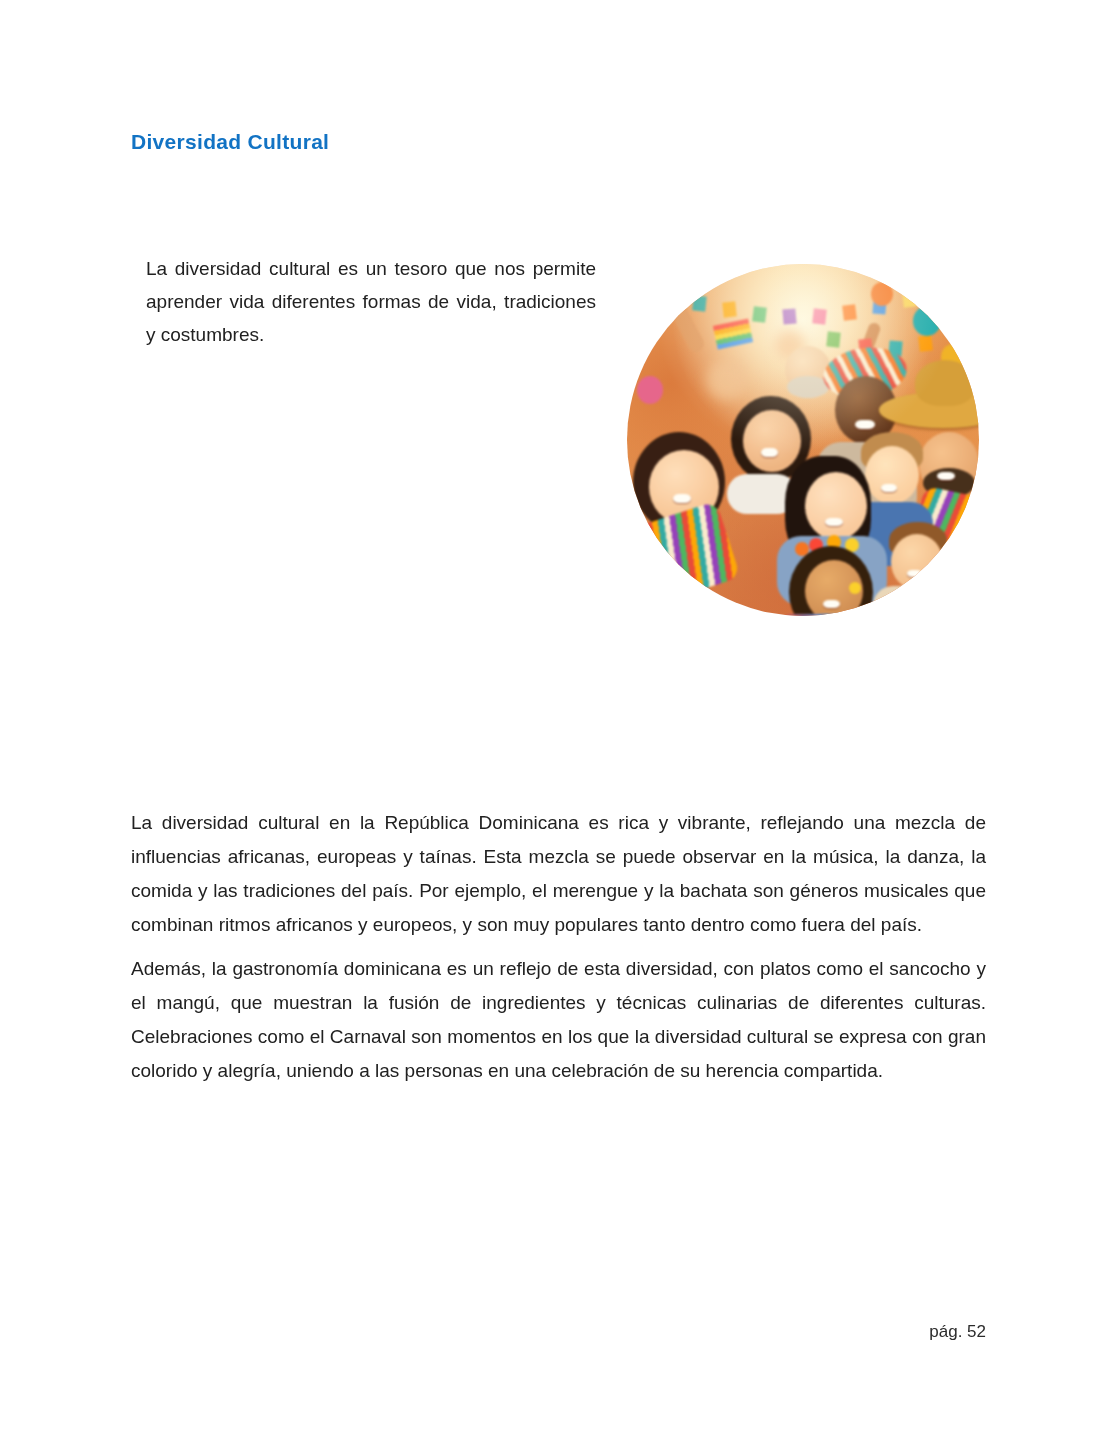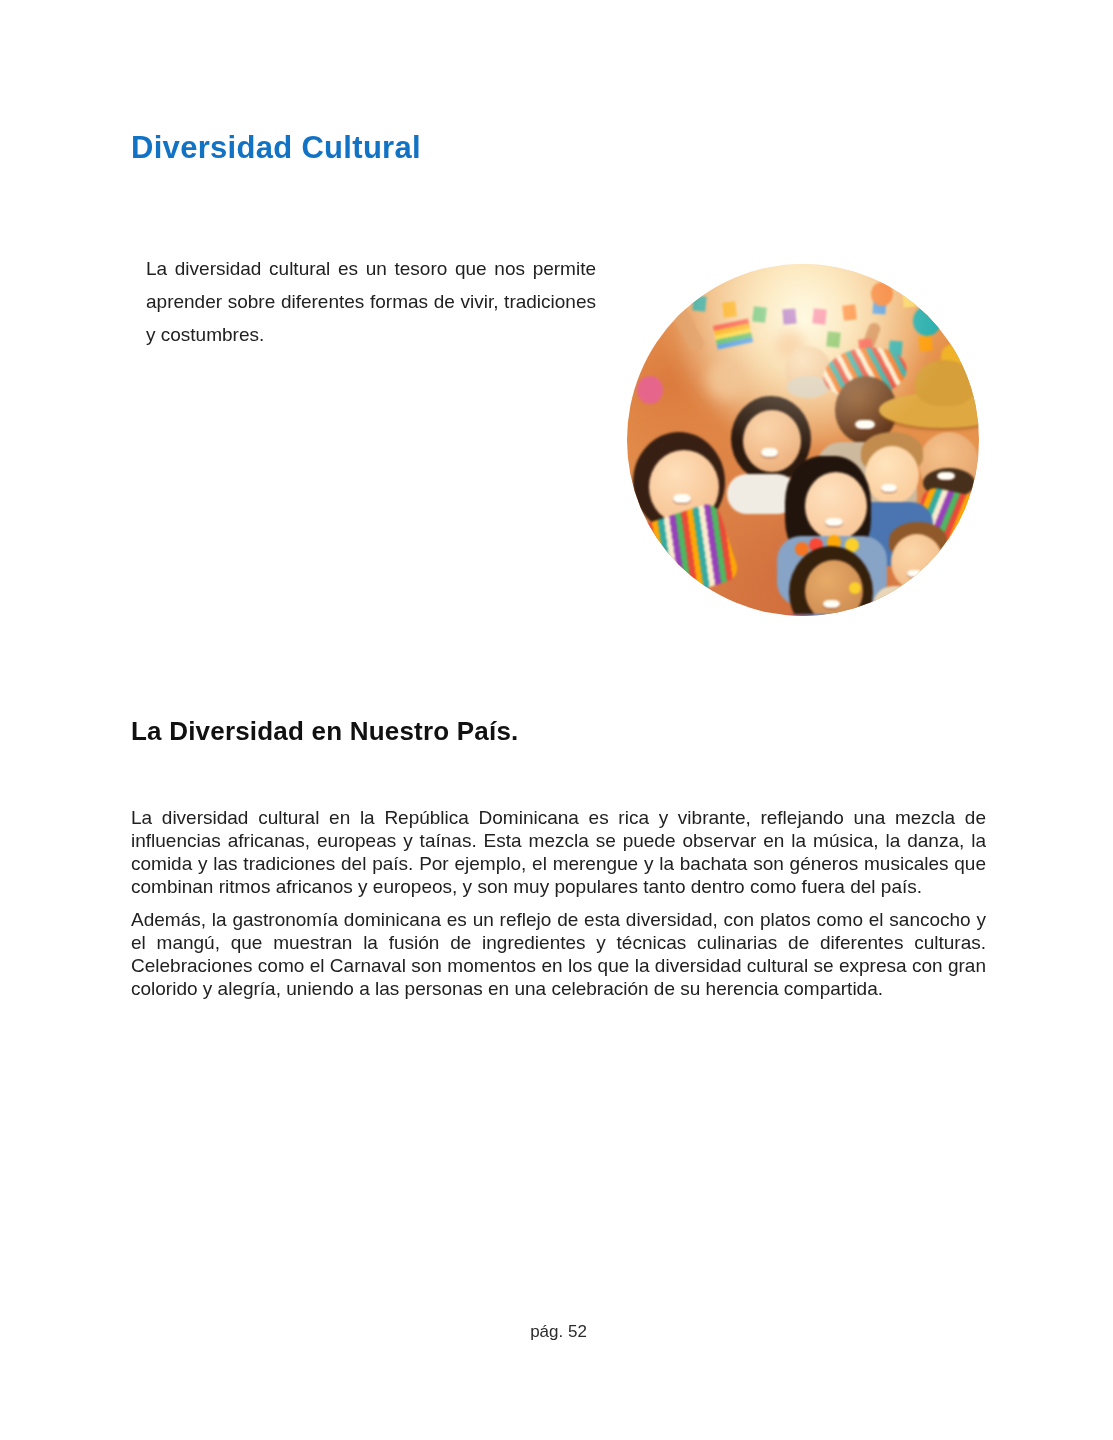--- a/index.html
+++ b/index.html
@@ -12,21 +12,21 @@
     height: 1440px;
     margin: 0 auto;
     background: #ffffff;
     overflow: hidden;
   }
 
   .title {
     position: absolute;
     left: 131px;
     top: 130px;
-    font-size: 31px;
+    font-size: 21px;
     font-weight: 800;
     letter-spacing: 0.3px;
     color: #1273C4;
   }
 
   .intro {
     position: absolute;
     left: 146px;
     top: 252px;
     width: 450px;
@@ -46,32 +46,32 @@
     color: #111111;
     letter-spacing: 0.2px;
   }
 
   .body-text {
     position: absolute;
     left: 131px;
     top: 806px;
     width: 855px;
     font-size: 19px;
-    line-height: 23px;
+    line-height: 34px;
     color: #212121;
     text-align: justify;
   }
   .body-text p { margin-bottom: 10px; }
 
   .footer {
     position: absolute;
     left: 131px;
     top: 1322px;
     width: 855px;
-    text-align: center;
+    text-align: right;
     font-size: 17px;
     color: #2b2b2b;
   }
 
   
   .photo {
     position: absolute;
     left: 627px;
     top: 264px;
     width: 352px;
@@ -113,21 +113,21 @@
   }
 </style>
 </head>
 <body>
 
 <div class="page">
 
   <h1 class="title">Diversidad Cultural</h1>
 
   <div class="intro">
-    <p>La diversidad cultural es un tesoro que nos permite aprender sobre diferentes formas de vivir, tradiciones y costumbres.</p>
+    <p>La diversidad cultural es un tesoro que nos permite aprender vida diferentes formas de vida, tradiciones y costumbres.</p>
   </div>
 
   <div class="photo" role="img" aria-label="Foto circular de un grupo diverso de personas sonrientes celebrando una fiesta con banderines de colores, sombreros y ropa tradicional colorida">
     <div class="photo-art">
 
       <i class="blob" style="left:80px;top:96px;width:40px;height:40px;background:#e9b98a;filter:blur(6px);"></i>
       <i class="blob" style="left:294px;top:108px;width:34px;height:34px;background:#d9a06a;filter:blur(6px);"></i>
       <i class="blob" style="left:148px;top:66px;width:30px;height:30px;background:#f0c090;filter:blur(6px);"></i>
 
       <i style="left:52px;top:36px;width:16px;height:54px;background:#d99a66;border-radius:8px;transform:rotate(-28deg);"></i>
@@ -204,21 +204,20 @@
       <i class="smile" style="left:196px;top:336px;width:17px;height:8px;"></i>
       <i style="left:150px;top:350px;width:100px;height:40px;background:linear-gradient(90deg,#d94f3f,#4a90d9 50%,#f3a81c);border-radius:16px;"></i>
 
       <i class="blob" style="left:8px;top:316px;width:46px;height:46px;background:radial-gradient(circle at 45% 40%,#f5c34a,#f07820 75%);"></i>
       <i class="blob" style="left:40px;top:344px;width:30px;height:30px;background:radial-gradient(circle at 45% 40%,#f5a623,#e06010 75%);"></i>
 
     </div>
     <div class="photo-glow"></div>
   </div>
 
-  <h2 class="section-heading">La Diversidad en Nuestro País.</h2>
 
   <div class="body-text">
     <p>La diversidad cultural en la República Dominicana es rica y vibrante, reflejando una mezcla de influencias africanas, europeas y taínas. Esta mezcla se puede observar en la música, la danza, la comida y las tradiciones del país. Por ejemplo, el merengue y la bachata son géneros musicales que combinan ritmos africanos y europeos, y son muy populares tanto dentro como fuera del país.</p>
     <p>Además, la gastronomía dominicana es un reflejo de esta diversidad, con platos como el sancocho y el mangú, que muestran la fusión de ingredientes y técnicas culinarias de diferentes culturas. Celebraciones como el Carnaval son momentos en los que la diversidad cultural se expresa con gran colorido y alegría, uniendo a las personas en una celebración de su herencia compartida.</p>
   </div>
 
   <div class="footer">pág. 52</div>
 
 </div>
 

